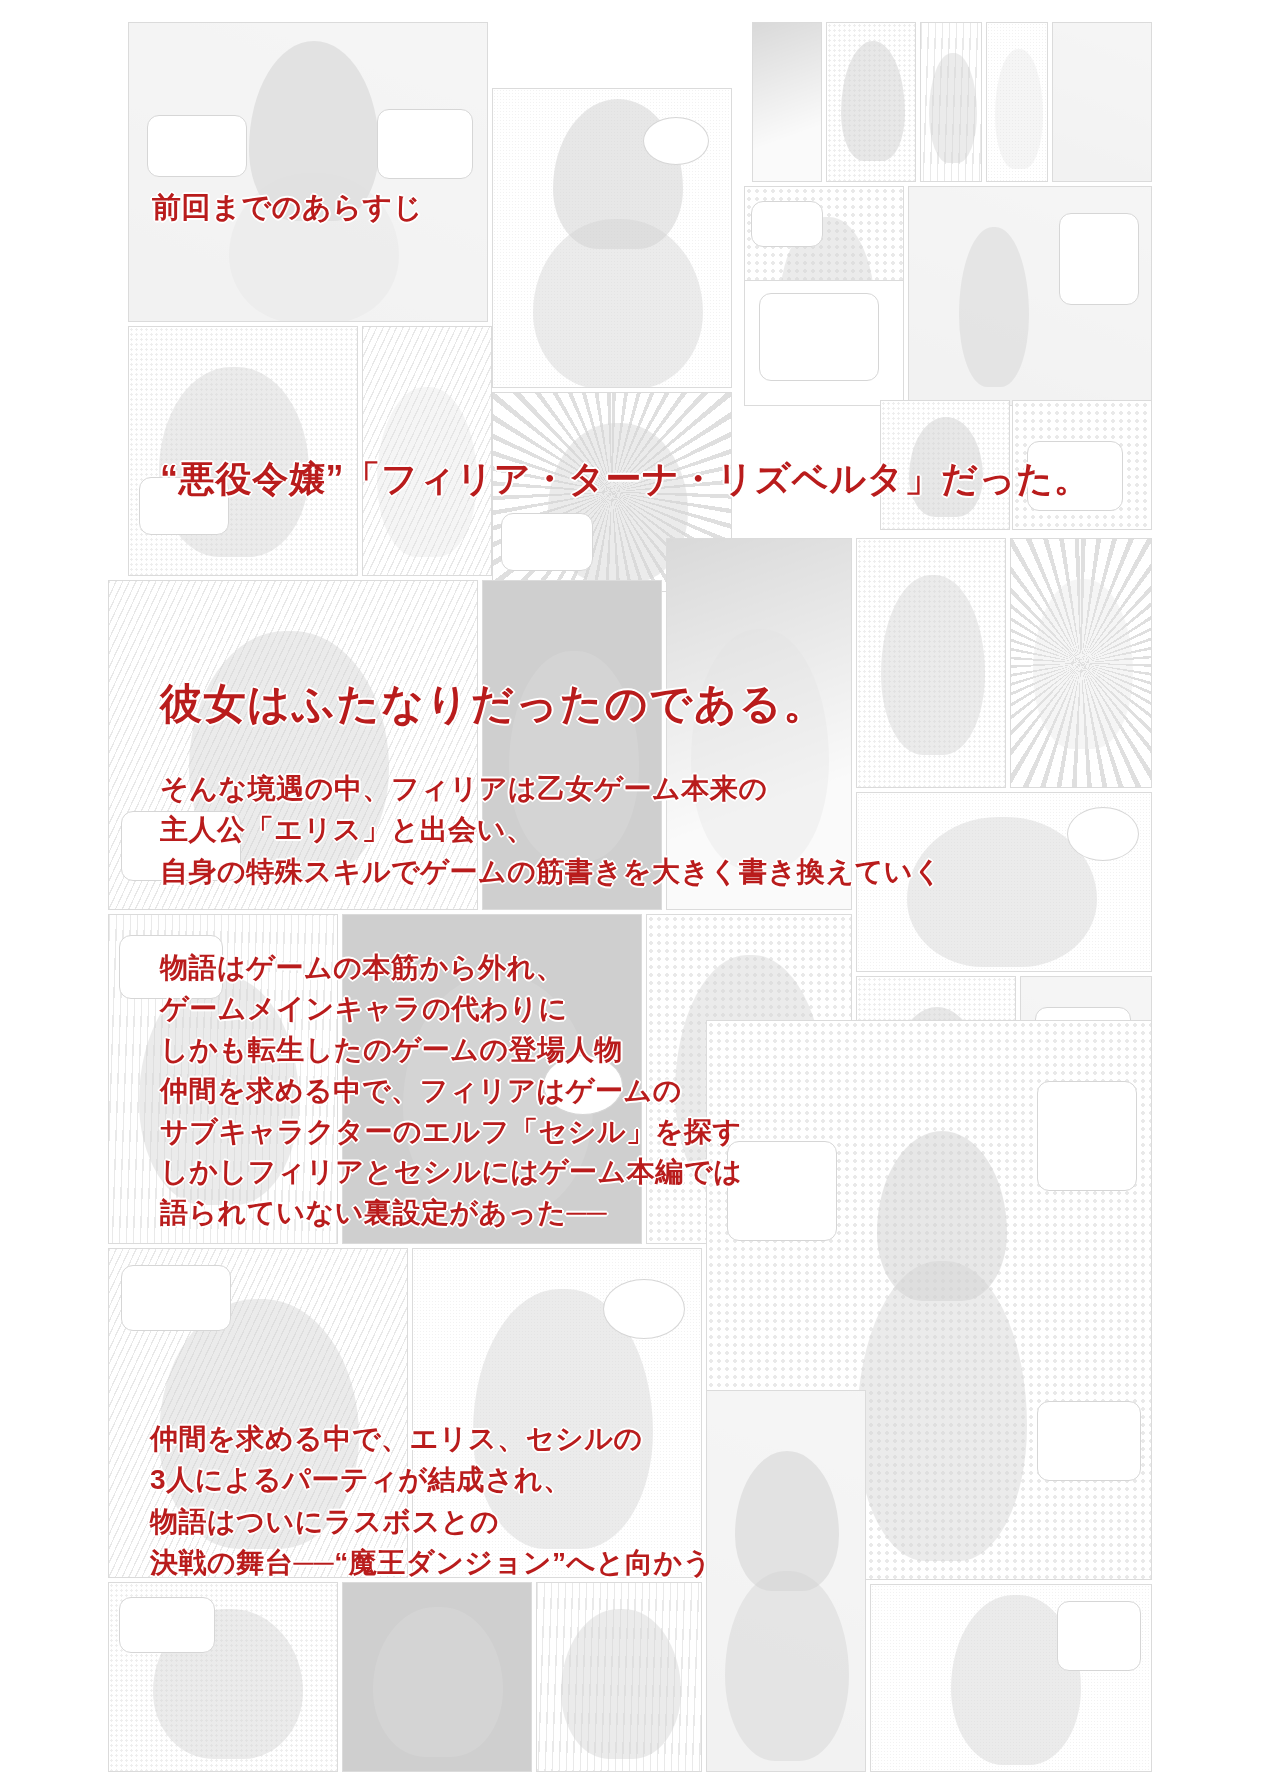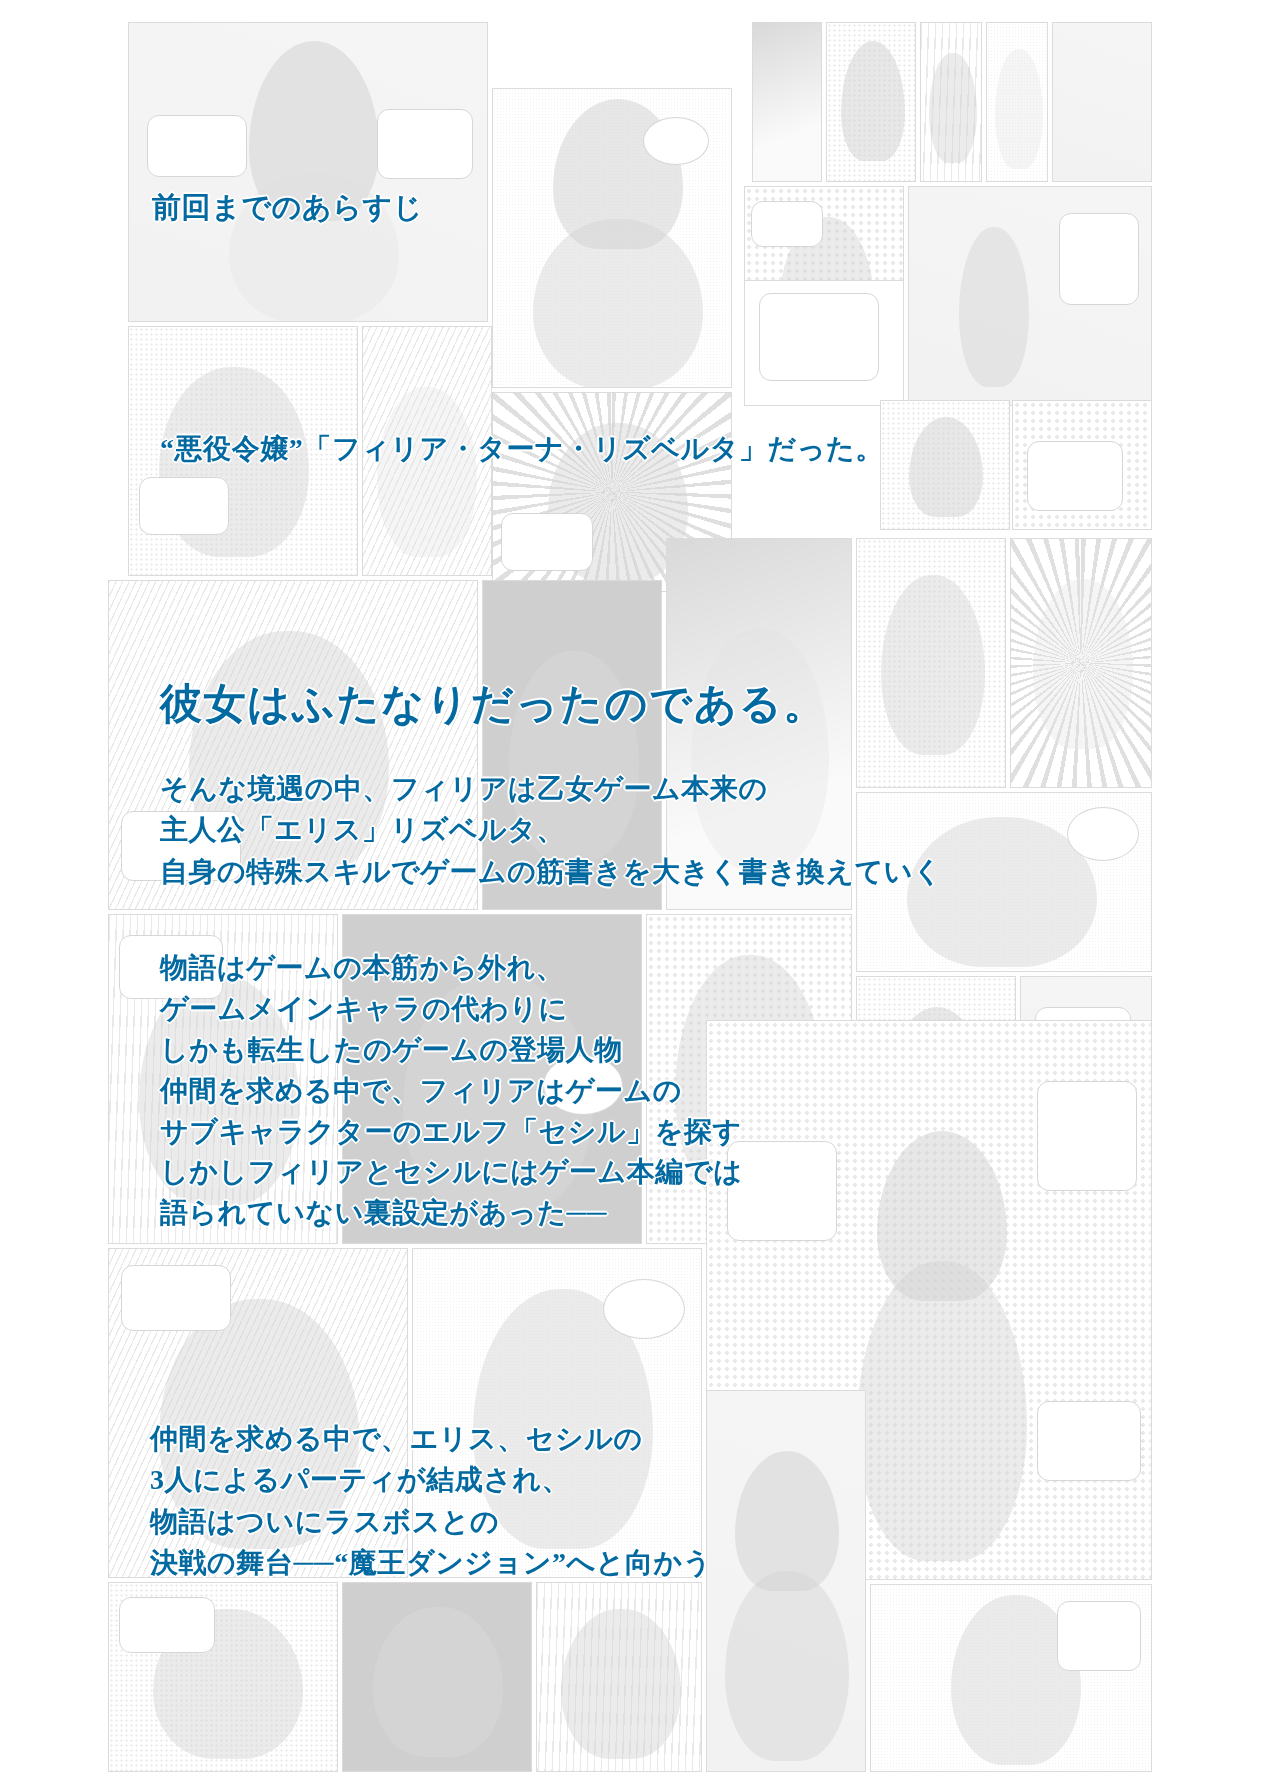--- a/index.html
+++ b/index.html
@@ -97,33 +97,33 @@
   }
 
   
   .text-layer {
     position: absolute;
     left: 0; top: 0;
     width: 1280px; height: 1791px;
   }
   .tblock {
     position: absolute;
-    color: #0369a1;
-    font-family: Liberation Serif, serif;
+    color: #b91c1c;
+    font-family: Liberation Sans, sans-serif;
     font-weight: 700;
     letter-spacing: 0.02em;
     white-space: pre-line;
     text-shadow:
        1px 0 0 #fff, -1px 0 0 #fff, 0 1px 0 #fff, 0 -1px 0 #fff,
        1px 1px 0 #fff, -1px -1px 0 #fff, 1px -1px 0 #fff, -1px 1px 0 #fff,
        2px 0 0 #fff, -2px 0 0 #fff, 0 2px 0 #fff, 0 -2px 0 #fff;
   }
   #heading        { left: 152px; top: 186px;  font-size: 29px; line-height: 1.45; }
   #para-1         { left: 160px; top: 273px;  font-size: 28px; line-height: 1.48; }
-  #para-2         { left: 160px; top: 428px;  font-size: 28px; line-height: 1.48; }
+  #para-2         { left: 160px; top: 452px;  font-size: 36px; line-height: 1.48; }
   #para-3         { left: 160px; top: 539px;  font-size: 28px; line-height: 1.48; }
   #big-line       { left: 160px; top: 676px;  font-size: 42px; line-height: 1.35; letter-spacing: 0.04em; }
   #para-4         { left: 160px; top: 768px;  font-size: 28px; line-height: 1.48; }
   #para-5         { left: 160px; top: 948px;  font-size: 28px; line-height: 1.46; }
   #para-6         { left: 150px; top: 1292px; font-size: 28px; line-height: 1.48; }
   #para-7         { left: 150px; top: 1418px; font-size: 28px; line-height: 1.48; }
 </style>
 </head>
 <body>
 
@@ -308,21 +308,21 @@
       <div class="bubble soft" style="left:186px; top:16px; width:84px; height:70px;"></div>
     </div>
 
   </div>
 
   <div class="text-layer">
     <div class="tblock" id="heading">前回までのあらすじ</div>
     <div class="tblock" id="para-2">“悪役令嬢”「フィリア・ターナ・リズベルタ」だった。</div>
     <div class="tblock" id="big-line">彼女はふたなりだったのである。</div>
     <div class="tblock" id="para-4">そんな境遇の中、フィリアは乙女ゲーム本来の
-主人公「エリス」リズベルタ、
+主人公「エリス」と出会い、
 自身の特殊スキルでゲームの筋書きを大きく書き換えていく</div>
     <div class="tblock" id="para-5">物語はゲームの本筋から外れ、
 ゲームメインキャラの代わりに
 しかも転生したのゲームの登場人物
 仲間を求める中で、フィリアはゲームの
 サブキャラクターのエルフ「セシル」を探す
 しかしフィリアとセシルにはゲーム本編では
 語られていない裏設定があった──</div>
     <div class="tblock" id="para-7">仲間を求める中で、エリス、セシルの
 3人によるパーティが結成され、

